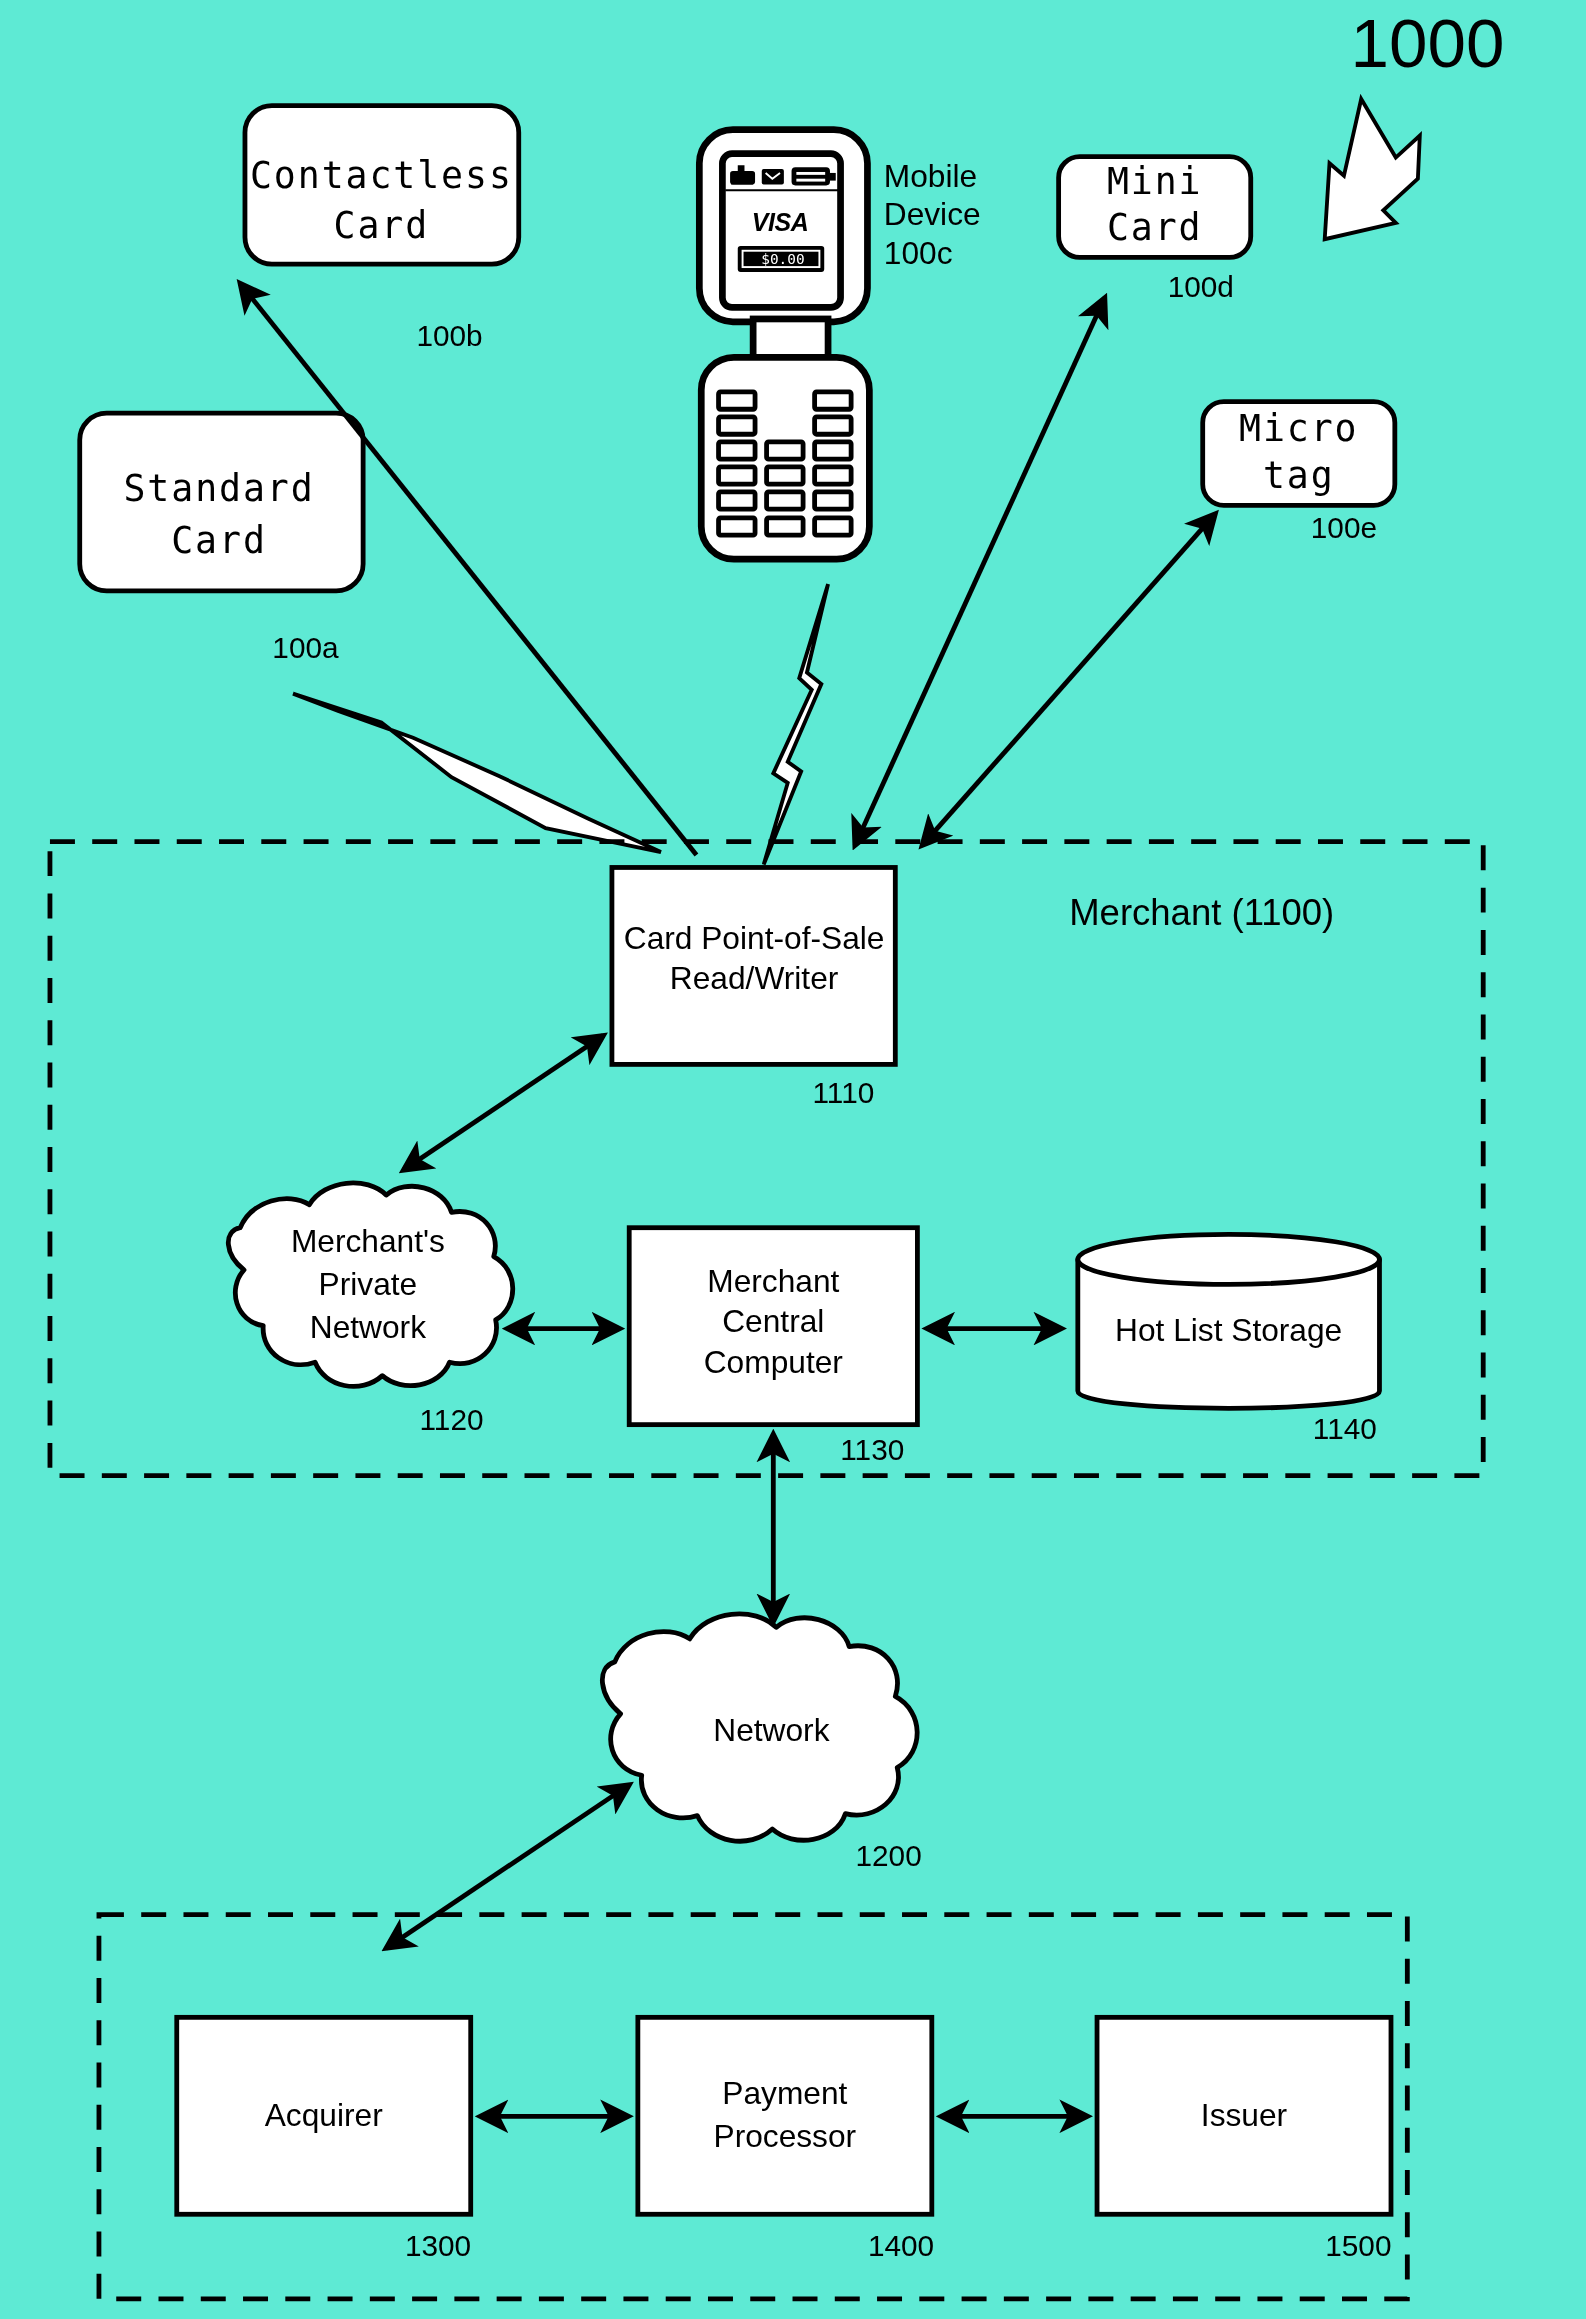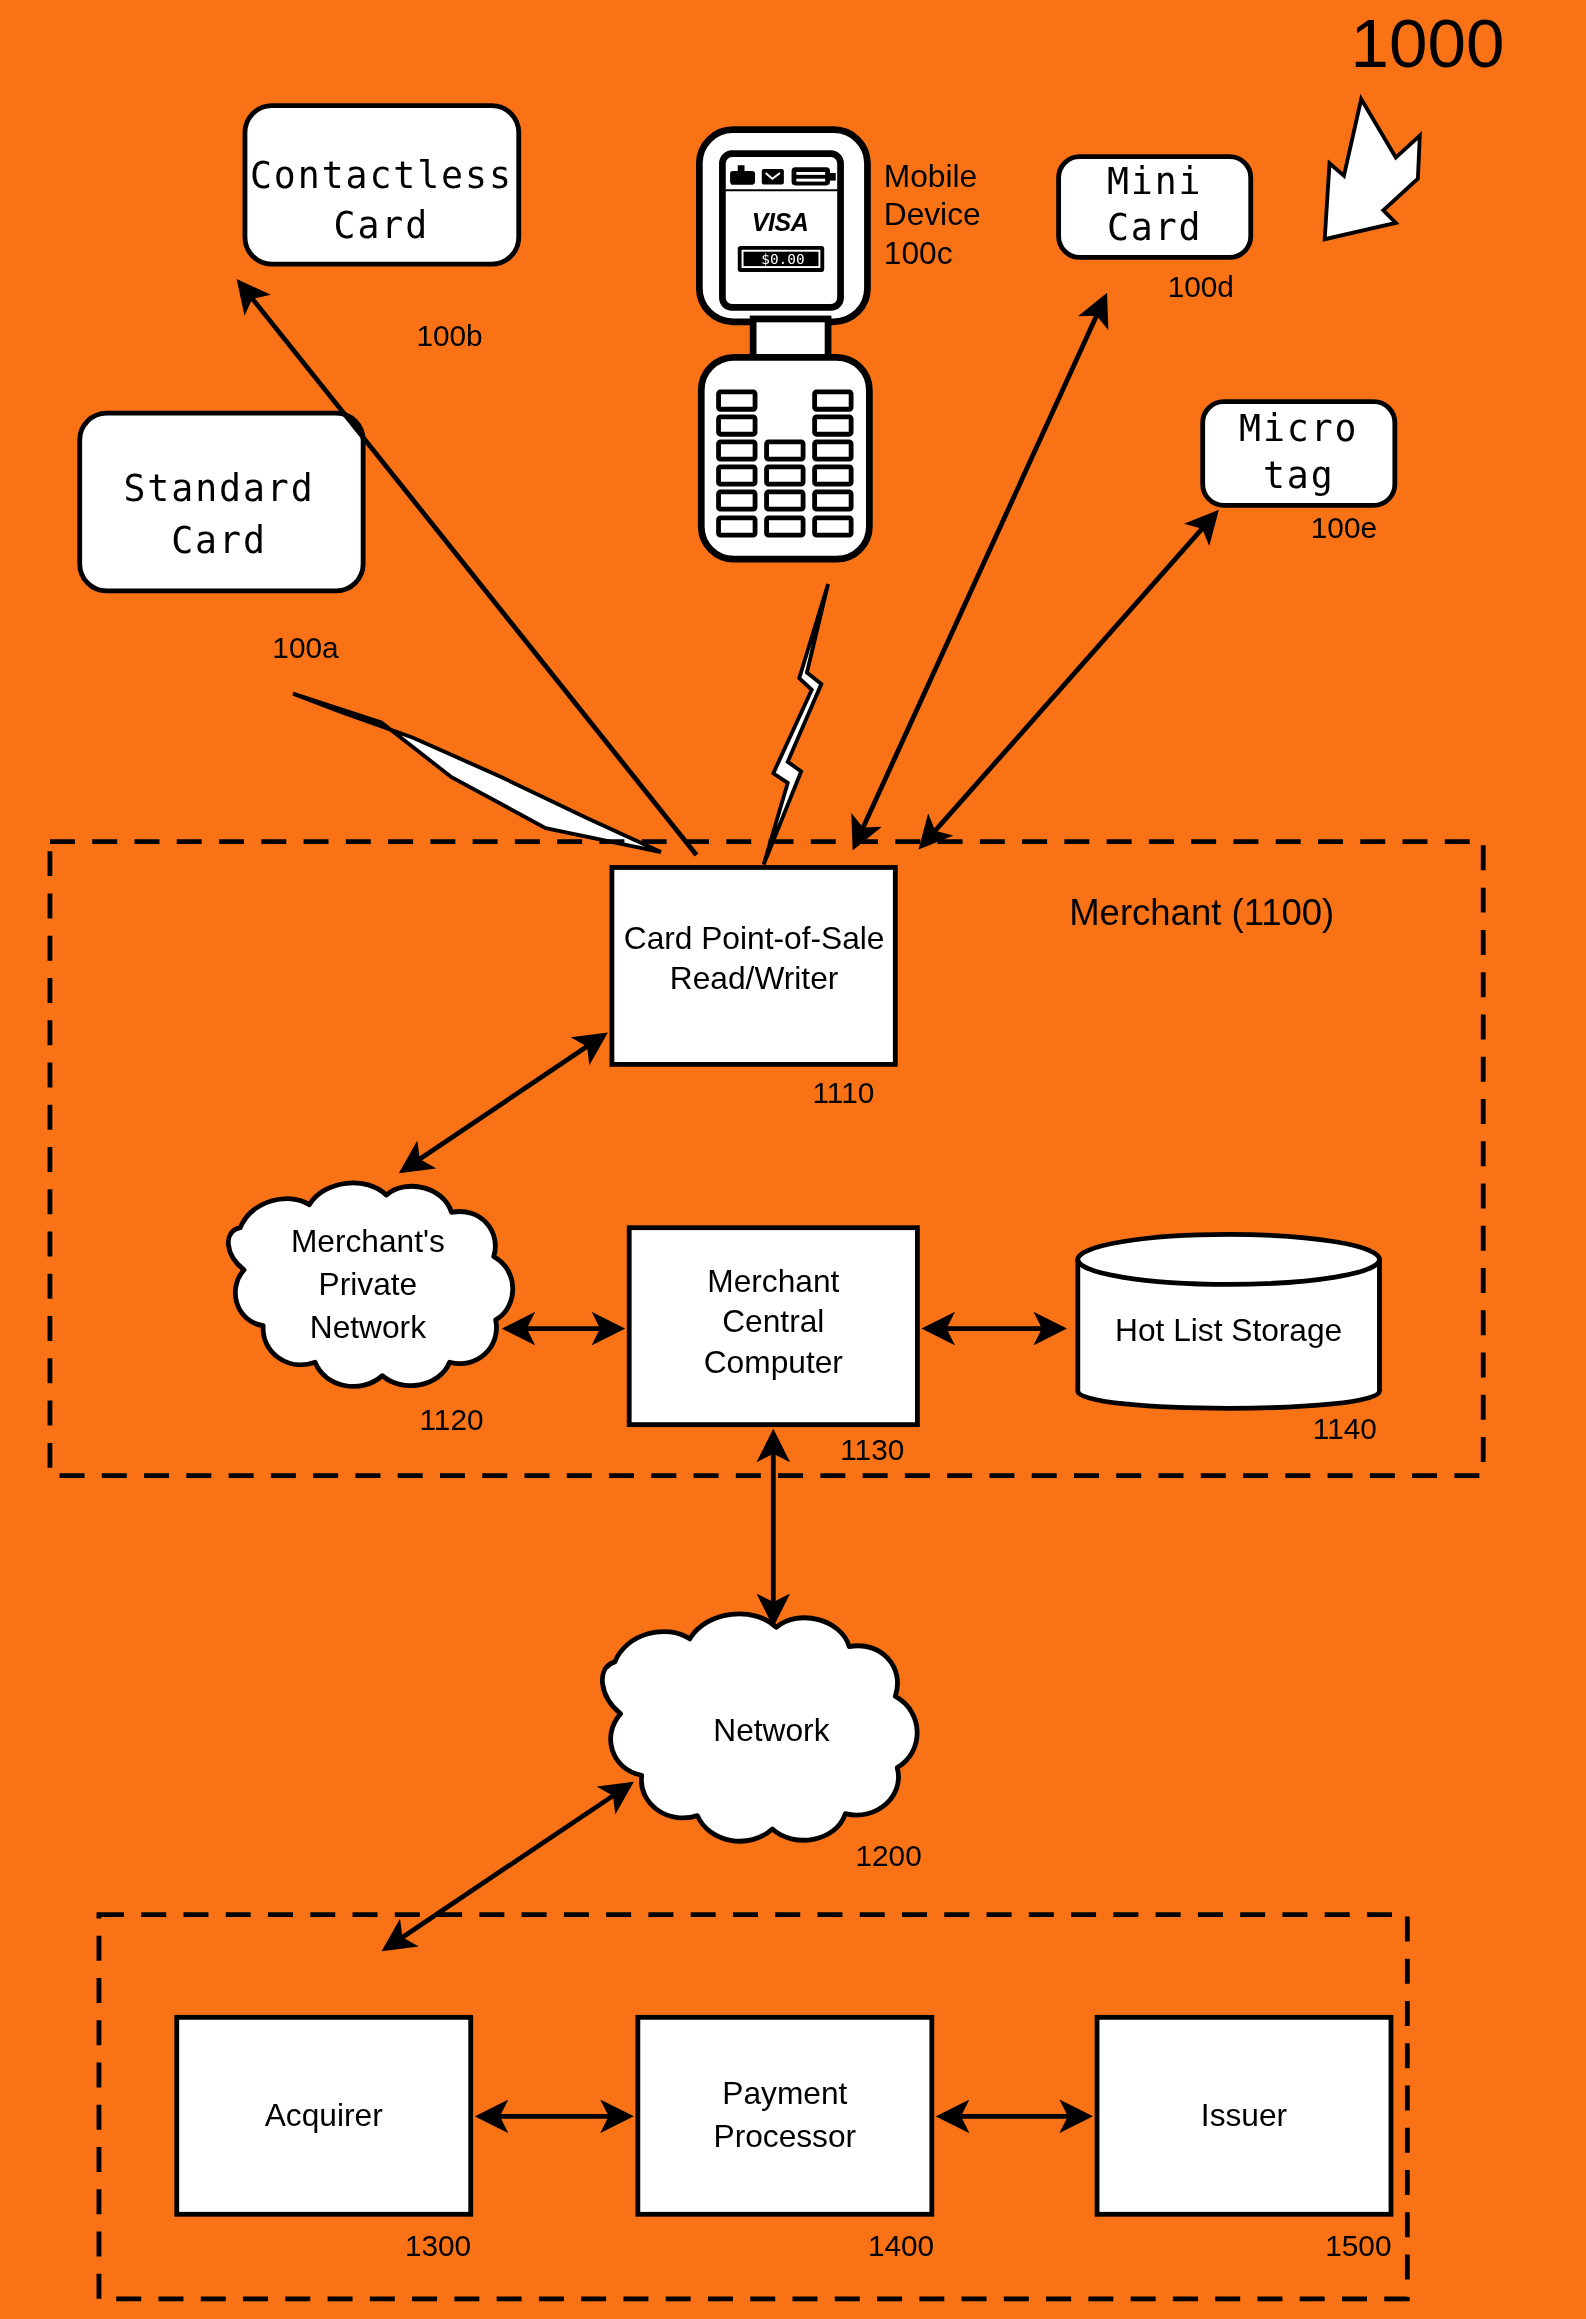--- a/index.html
+++ b/index.html
@@ -4,21 +4,21 @@
 <style>
   html, body {
     margin: 0;
     padding: 0;
     background: #ffffff;
   }
   #page {
     position: relative;
     width: 1586px;
     height: 2319px;
-    background: #f97316;
+    background: #5eead4;
     overflow: hidden;
     font-family: "Liberation Sans", sans-serif;
   }
   #figure-svg {
     position: absolute;
     left: 0;
     top: 0;
     width: 1586px;
     height: 2319px;
   }

